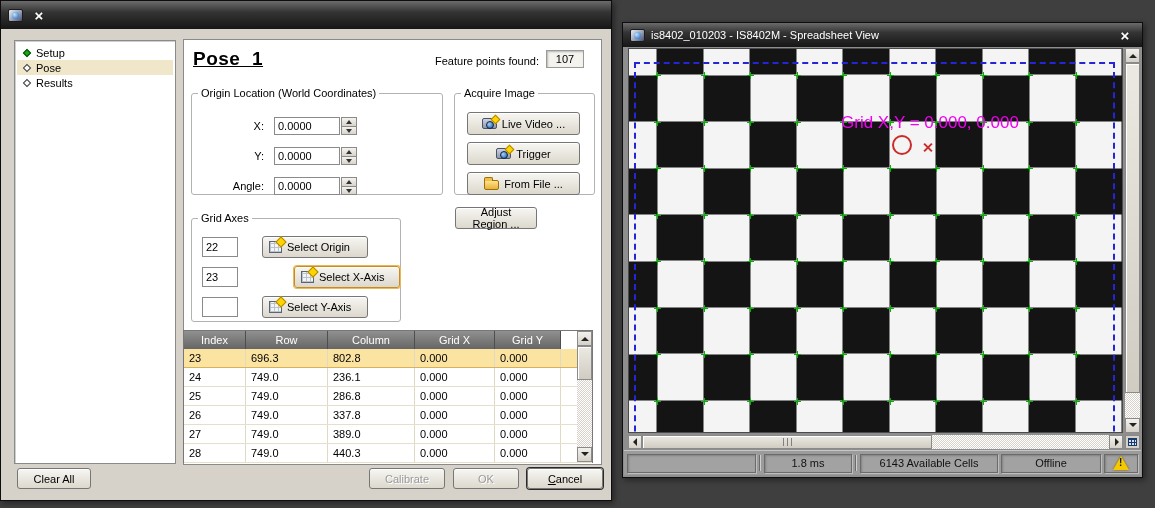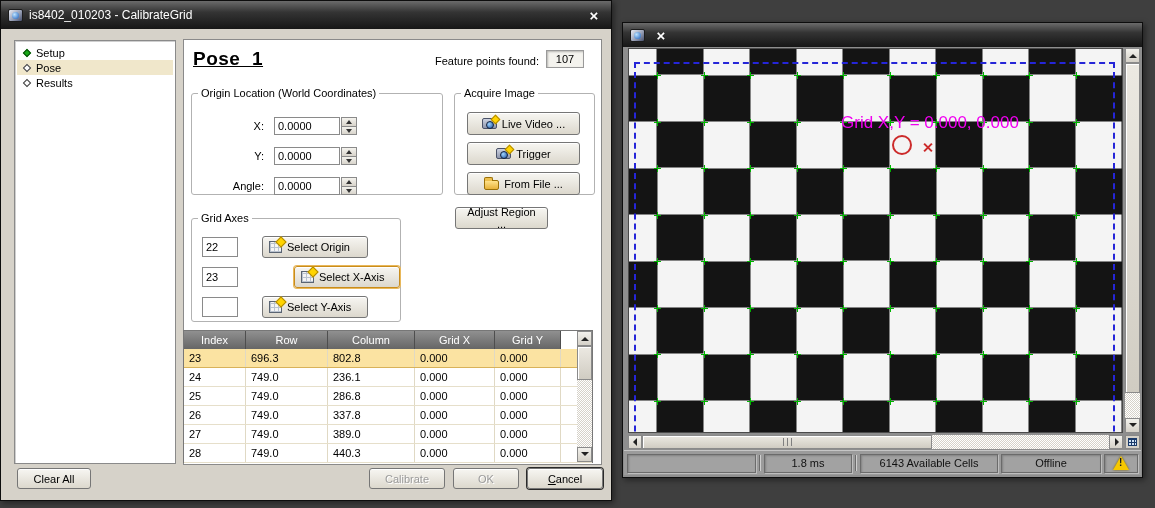--- a/index.html
+++ b/index.html
@@ -70,21 +70,21 @@
   .btn { background:linear-gradient(#f7f6f2,#dcd8cd); border:1px solid #767676; border-radius:3px;
     font-family:inherit; font-size:11px; color:#000; display:inline-flex; align-items:center;
     justify-content:center; gap:5px; box-shadow:inset 0 1px 0 #fff; }
   .btn.disabled { color:#9a9a9a; text-shadow:1px 1px 0 #fff; }
   .btn.default { box-shadow:0 0 0 1px #2a2a2a, inset 0 1px 0 #fff; }
   .btn span { display:block; }
   .cancel span::first-letter { text-decoration:underline; }
 
   #acquire-buttons { display:flex; flex-direction:column; gap:7px; padding:13px 0 0 12px; }
   .acq-btn { width:113px; height:23px; }
-  .adjust-region { position:absolute; left:271px; top:167px; width:93px; height:22px; }
+  .adjust-region { position:absolute; left:271px; top:167px; width:82px; height:22px; }
 
   #axes-rows { display:flex; flex-direction:column; gap:8px; padding:12px 0 0 10px; }
   .axes-row { display:flex; align-items:center; gap:24px; }
   input.axes-field { width:36px; height:20px; border:1px solid #8a8a8a; padding:0 3px;
     font-family:inherit; font-size:11px; background:#fff; }
   .axes-btn { width:106px; height:22px; justify-content:flex-start; padding-left:6px; }
   .axes-btn.active { border:1px solid #c98c1c; box-shadow:0 0 0 1px #e9b85a, inset 0 1px 0 #fff;margin-left:32px; }
 
   .btn-ic { flex:0 0 auto; position:relative; display:inline-block; }
   .btn-ic.camera { width:15px; height:11px; background:linear-gradient(#cdd2e0,#8e96ac);
@@ -192,21 +192,20 @@
   .calibrate { position:absolute; left:368px; top:439px; width:76px; height:21px; }
   .ok        { position:absolute; left:452px; top:439px; width:66px; height:21px; }
   .cancel    { position:absolute; left:526px; top:439px; width:76px; height:21px; }
 </style>
 </head>
 <body style="--grid-text-color: #f000f0; --marker-color: #00b400; --region-color: #2525d8; --origin-marker-color: #cc2a2a;">
 
 <div class="window" id="calib-window">
   <div class="titlebar">
     <span class="app-icon"></span>
-    <span class="title">is8402_010203 - CalibrateGrid</span>
     <span class="close-btn">×</span>
   </div>
   <div class="calib-body">
 
     <div class="tree-panel" id="tree-items">
         <div class="tree-item">
           <span class="diamond green-diamond"></span>
           <span class="tree-label">Setup</span>
         </div>
         <div class="tree-item selected">
@@ -375,20 +374,21 @@
     </button>
     <button class="btn default cancel">
       <span>Cancel</span>
     </button>
   </div>
 </div>
 
 <div class="window" id="view-window">
   <div class="titlebar">
     <span class="app-icon"></span>
+    <span class="title">is8402_010203 - IS8402M - Spreadsheet View</span>
     <span class="close-btn">×</span>
   </div>
   <div class="view-body">
 
     <div class="image-area">
       <div class="region-outline"></div>
       <div id="markers">
           <div class="cross" style="left: 25px; top: 23px;">
             <span class="h"></span>
             <span class="v"></span>

